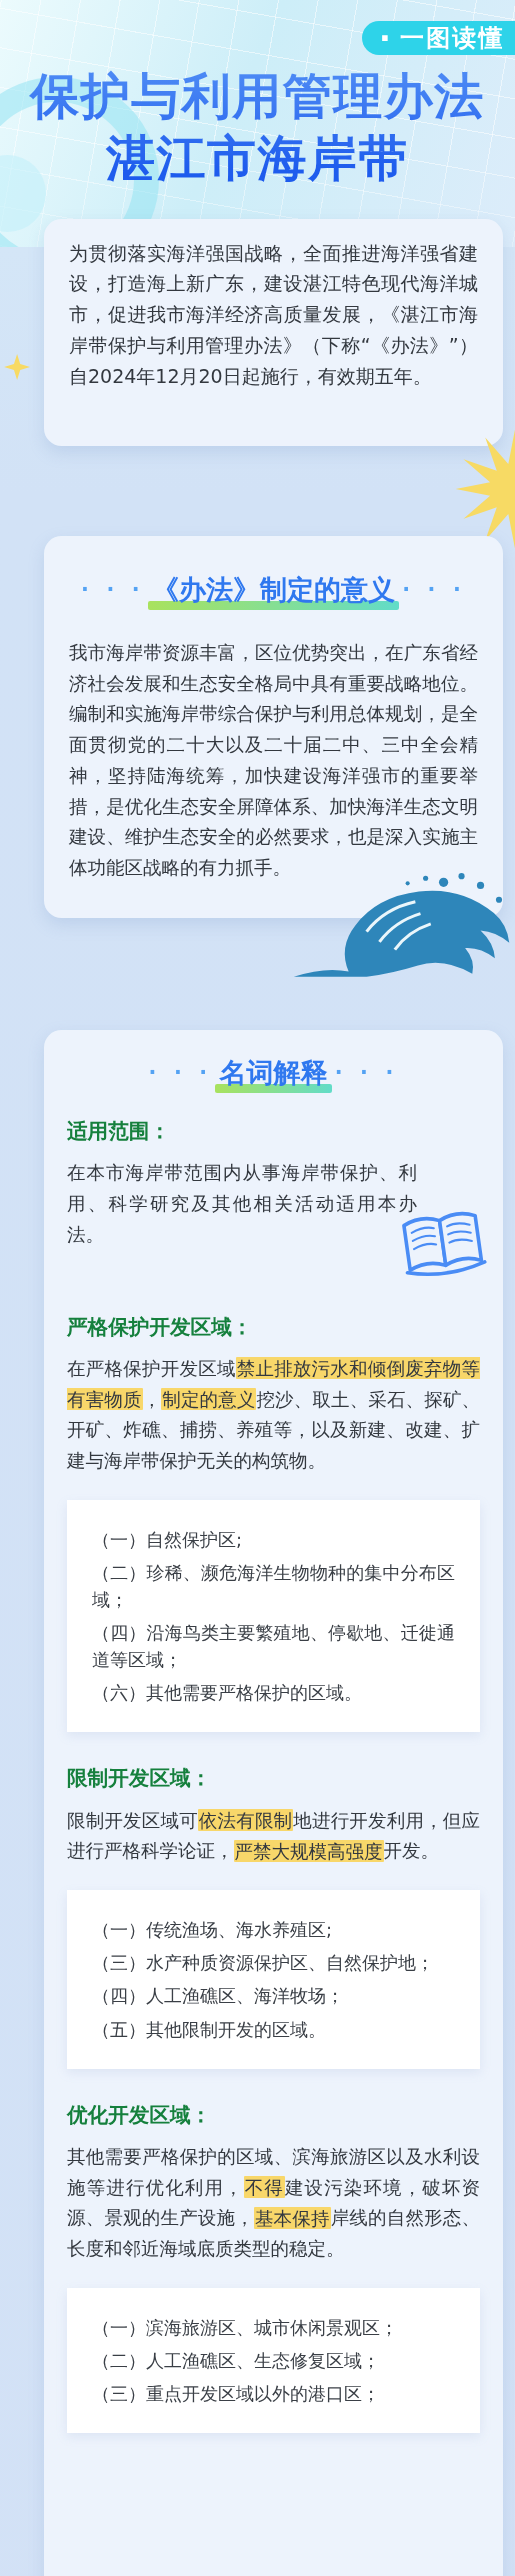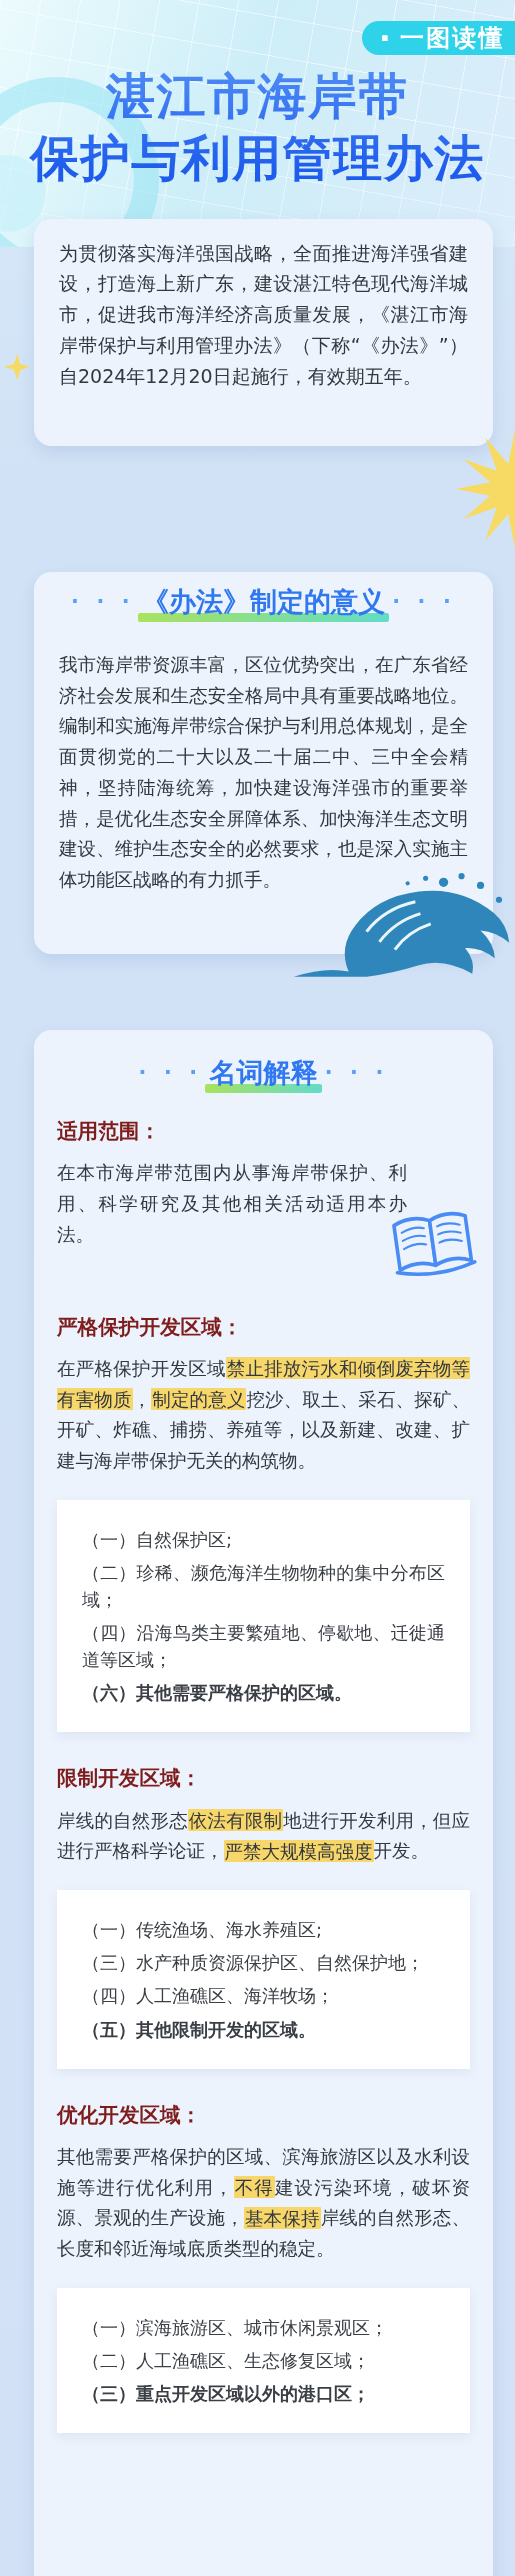--- a/index.html
+++ b/index.html
@@ -25,45 +25,45 @@
          padding:0 29px 0 17.5px;background:#2ed3e9;border-radius:20.6px;color:#fff;
          font-size:24px;font-weight:bold;letter-spacing:2.1px;}
   .badge .dot{font-size:31px;margin-right:7.2px;line-height:0;}
 
   .title{position:absolute;top:66px;left:0;width:515px;text-align:center;
          font-weight:900;font-size:49px;line-height:1.26;letter-spacing:1.5px;
          background:linear-gradient(180deg,#4f8cf5 0%,#1e5ced 85%);
          -webkit-background-clip:text;background-clip:text;color:transparent;}
 
   
-  .card{position:absolute;left:34px;width:459px;background:#edf3fc;border-radius:17.5px;
+  .card{position:absolute;left:44px;width:459px;background:#edf3fc;border-radius:17.5px;
         box-shadow:0 6.2px 15.5px rgba(120,150,200,.22);box-sizing:border-box;}
   .card-intro{top:219px;height:227px;padding:18.5px 25px;overflow:hidden;}
-  .card-meaning{top:536px;height:382px;padding:12px 25px;overflow:hidden;margin-top:36px;}
+  .card-meaning{top:536px;height:382px;padding:36px 25px;overflow:hidden;}
   .card-terms{top:1030px;min-height:1830px;padding:25px 23px 20.6px;}
 
   .para{font-size:18.5px;line-height:1.66;color:#33383f;text-align:justify;}
   .card-intro .para{font-size:19px;line-height:1.62;}
   .card-meaning .para{margin-top:30px;}
 
   
   .sec-head{text-align:center;font-weight:bold;font-size:27px;color:#2f78ef;white-space:nowrap;}
   .sec-head .dots{color:#54a2f3;font-size:20.6px;font-weight:bold;letter-spacing:5.2px;vertical-align:3.1px;}
   .sec-head .txt{position:relative;display:inline-block;margin:0 7.2px;z-index:0;}
   .sec-head .txt::after{content:"";position:absolute;left:-4.1px;right:-4.1px;bottom:-2.1px;height:8.8px;
         background:linear-gradient(90deg,#a9e25e,#62dcc8);border-radius:2.1px;z-index:-1;}
 
-  .subhead{font-size:20.6px;font-weight:bold;color:#7f1d1d;margin:32px 0 13.4px;}
+  .subhead{font-size:20.6px;font-weight:bold;color:#15803d;margin:32px 0 13.4px;}
   .subhead.first{margin-top:26px;}
   .hl{background:#f8d76a;padding:0.5px 1px;border-radius:1px;}
 
   .white-box{background:#ffffff;border-radius:0;margin-top:23px;padding:26px 25px;
              box-shadow:0 4.1px 10.3px rgba(140,160,205,.18);}
   .law-item{font-size:18px;line-height:1.5;color:#3a3f46;margin-bottom:6.2px;text-align:justify;}
-  .law-item:last-child{margin-bottom:0;font-weight:bold;}
+  .law-item:last-child{margin-bottom:0;}
 
   
   .starburst{position:absolute;top:427px;left:453px;width:124px;height:124px;background:#f7da64;
      clip-path:polygon(97.9% 50%,70.1% 55.4%,91.5% 74%,64.8% 64.8%,74% 91.5%,55.4% 70.1%,50% 97.9%,44.6% 70.1%,26% 91.5%,35.3% 64.8%,8.5% 74%,29.9% 55.4%,2.1% 50%,29.9% 44.6%,8.5% 26%,35.3% 35.3%,26% 8.5%,44.6% 29.9%,50% 2.1%,55.4% 29.9%,74% 8.5%,64.8% 35.3%,91.5% 26%,70.1% 44.6%);}
   .sparkle{position:absolute;top:354px;left:4.1px;width:26px;height:26px;background:#f7da64;
      clip-path:polygon(50% 0,62% 38%,100% 50%,62% 62%,50% 100%,38% 62%,0 50%,38% 38%);}
   .wave{position:absolute;top:870px;left:289px;width:225px;height:117px;}
   .book{position:absolute;top:175px;right:15.5px;width:90px;height:77px;}
 </style>
 </head>
@@ -76,22 +76,22 @@
     <div class="blob1"></div>
     <div class="blob2"></div>
   </div>
 
   <div class="badge">
     <span class="dot">·</span>
     <span>一图读懂</span>
   </div>
 
   <div class="title">
+    <div>保护与利用管理办法</div>
     <div>湛江市海岸带</div>
-    <div>保护与利用管理办法</div>
   </div>
 
   <div class="card card-intro">
     <div class="para">为贯彻落实海洋强国战略，全面推进海洋强省建设，打造海上新广东，建设湛江特色现代海洋城市，促进我市海洋经济高质量发展，《湛江市海岸带保护与利用管理办法》（下称“《办法》”）自2024年12月20日起施行，有效期五年。</div>
   </div>
 
   <div class="sparkle"></div>
   <div class="starburst"></div>
 
   <div class="card card-meaning">
@@ -139,21 +139,21 @@
     <div class="subhead" style="margin-top:62px;">严格保护开发区域：</div>
     <div class="para"><span>在严格保护开发区域</span><span class="hl">禁止排放污水和倾倒废弃物等有害物质</span><span>，</span><span class="hl">制定的意义</span><span>挖沙、取土、采石、探矿、开矿、炸礁、捕捞、养殖等，以及新建、改建、扩建与海岸带保护无关的构筑物。</span></div>
     <div class="white-box">
         <div class="law-item">（一）自然保护区;</div>
         <div class="law-item">（二）珍稀、濒危海洋生物物种的集中分布区域；</div>
         <div class="law-item">（四）沿海鸟类主要繁殖地、停歇地、迁徙通道等区域；</div>
         <div class="law-item">（六）其他需要严格保护的区域。</div>
       </div>
 
     <div class="subhead">限制开发区域：</div>
-    <div class="para"><span>岸线的自然形态</span><span class="hl">依法有限制</span><span>地进行开发利用，但应进行严格科学论证，</span><span class="hl">严禁大规模高强度</span><span>开发。</span></div>
+    <div class="para"><span>限制开发区域可</span><span class="hl">依法有限制</span><span>地进行开发利用，但应进行严格科学论证，</span><span class="hl">严禁大规模高强度</span><span>开发。</span></div>
     <div class="white-box">
         <div class="law-item">（一）传统渔场、海水养殖区;</div>
         <div class="law-item">（三）水产种质资源保护区、自然保护地；</div>
         <div class="law-item">（四）人工渔礁区、海洋牧场；</div>
         <div class="law-item">（五）其他限制开发的区域。</div>
       </div>
 
     <div class="subhead">优化开发区域：</div>
     <div class="para"><span>其他需要严格保护的区域、滨海旅游区以及水利设施等进行优化利用，</span><span class="hl">不得</span><span>建设污染环境，破坏资源、景观的生产设施，</span><span class="hl">基本保持</span><span>岸线的自然形态、长度和邻近海域底质类型的稳定。</span></div>
     <div class="white-box">

